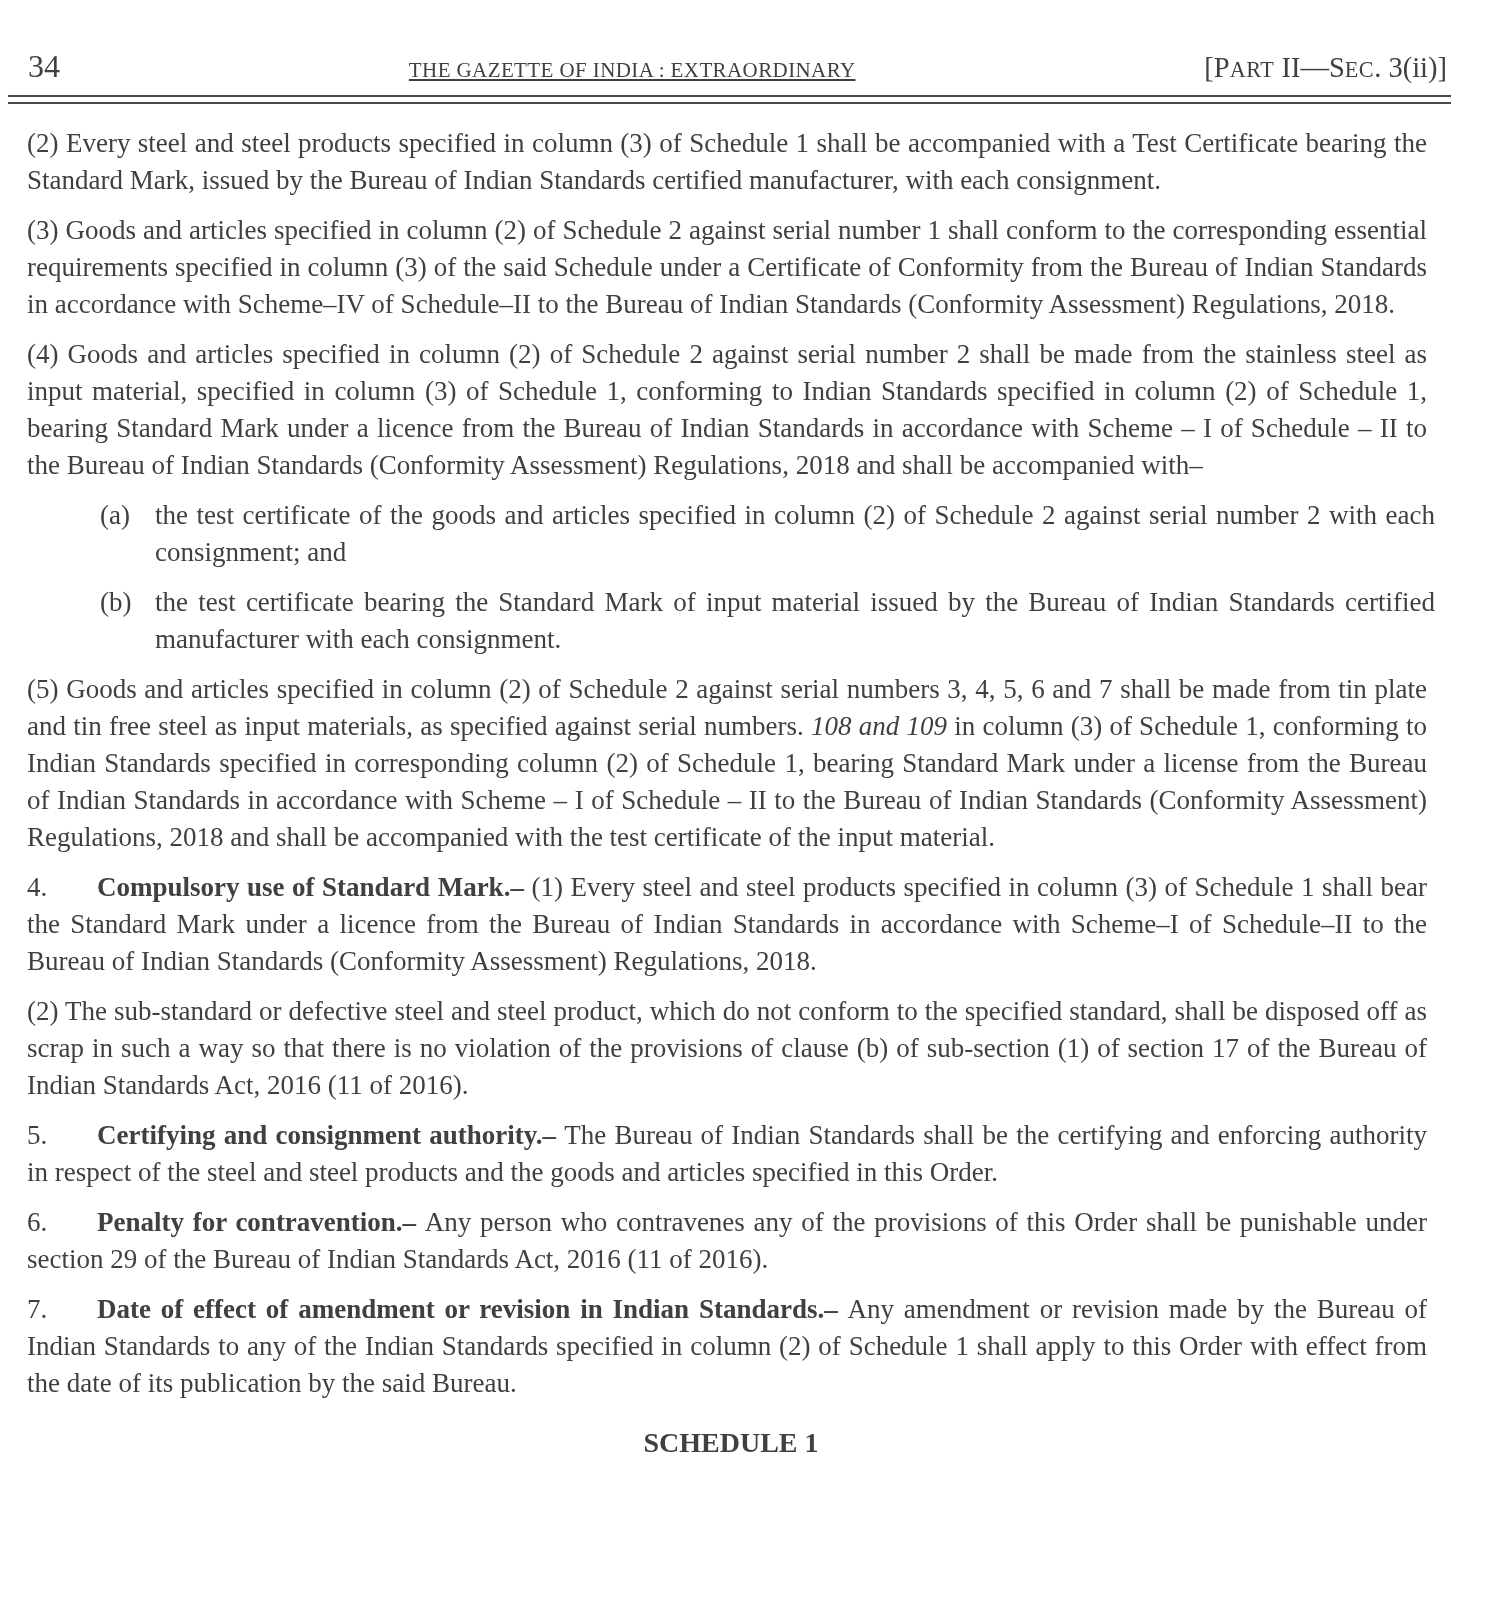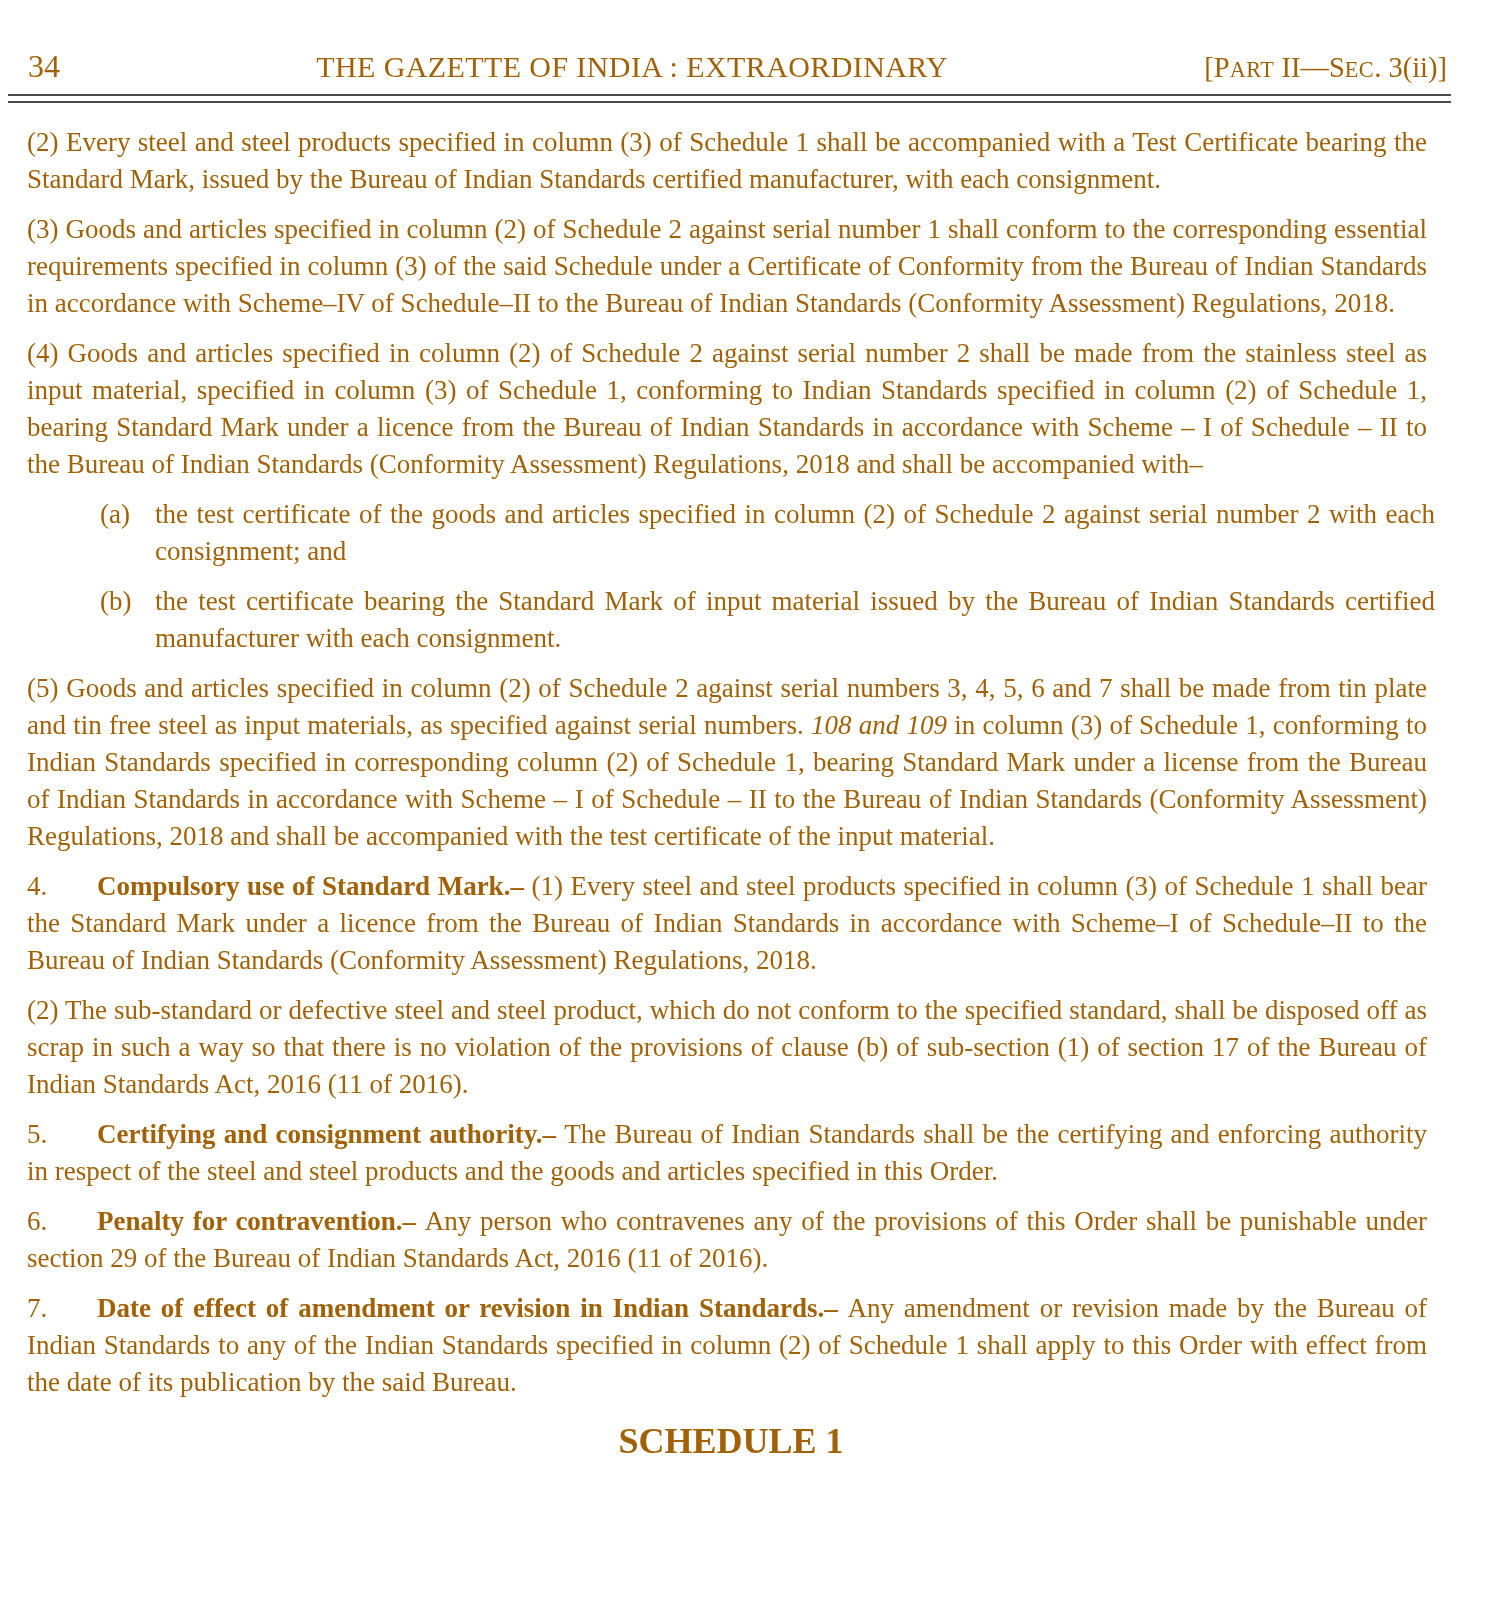--- a/index.html
+++ b/index.html
@@ -1,54 +1,54 @@
 <!DOCTYPE html>
 <html><head>
 <meta charset="utf-8">
 <style>
   * { box-sizing: border-box; }
   html, body { margin: 0; padding: 0; background: #ffffff; }
   .page {
     width: 1507px;
     min-height: 1609px;
     background: #ffffff;
-    color: #a16207;
+    color: #404040;
     font-family: "Liberation Serif", "DejaVu Serif", serif;
     font-size: 27px;
     line-height: 37px;
   }
   .header {
     display: flex;
     justify-content: space-between;
     align-items: baseline;
     padding: 48px 60px 6px 28px;
   }
   .pageno { font-size: 32px; }
-  .title  { font-size: 30px; letter-spacing: 0.4px; }
+  .title  { font-size: 21px; letter-spacing: 0.4px; text-decoration: underline; }
   .part   { font-size: 28.5px; white-space: nowrap; }
   .rule {
     margin: 0 56px 0 8px;
     height: 9px;
     border-top: 2.5px solid #4a4a4a;
     border-bottom: 2.5px solid #4a4a4a;
   }
   .content { padding: 21px 72px 0 27px; }
   p.para   { text-align: justify; margin: 0 8px 13px 0; }
   .indent  { margin-left: 70px; }
   .subitem { display: flex; margin: 0 0 13px 73px; }
   .subitem .lbl { flex: 0 0 55px; }
   .subitem .txt { flex: 1; text-align: justify; }
   .secnum  { display: inline-block; width: 70px; }
   .b  { font-weight: bold; }
   .i  { font-style: italic; }
   .sc { font-size: 0.78em; letter-spacing: 0.5px; }
   .schedule {
     text-align: center;
     font-weight: bold;
-    font-size: 36px;
+    font-size: 28px;
     margin-top: 22px;
     padding-bottom: 20px;
   }
 </style>
 </head>
 <body>
 
 <div class="page">
 
   <div class="header">

